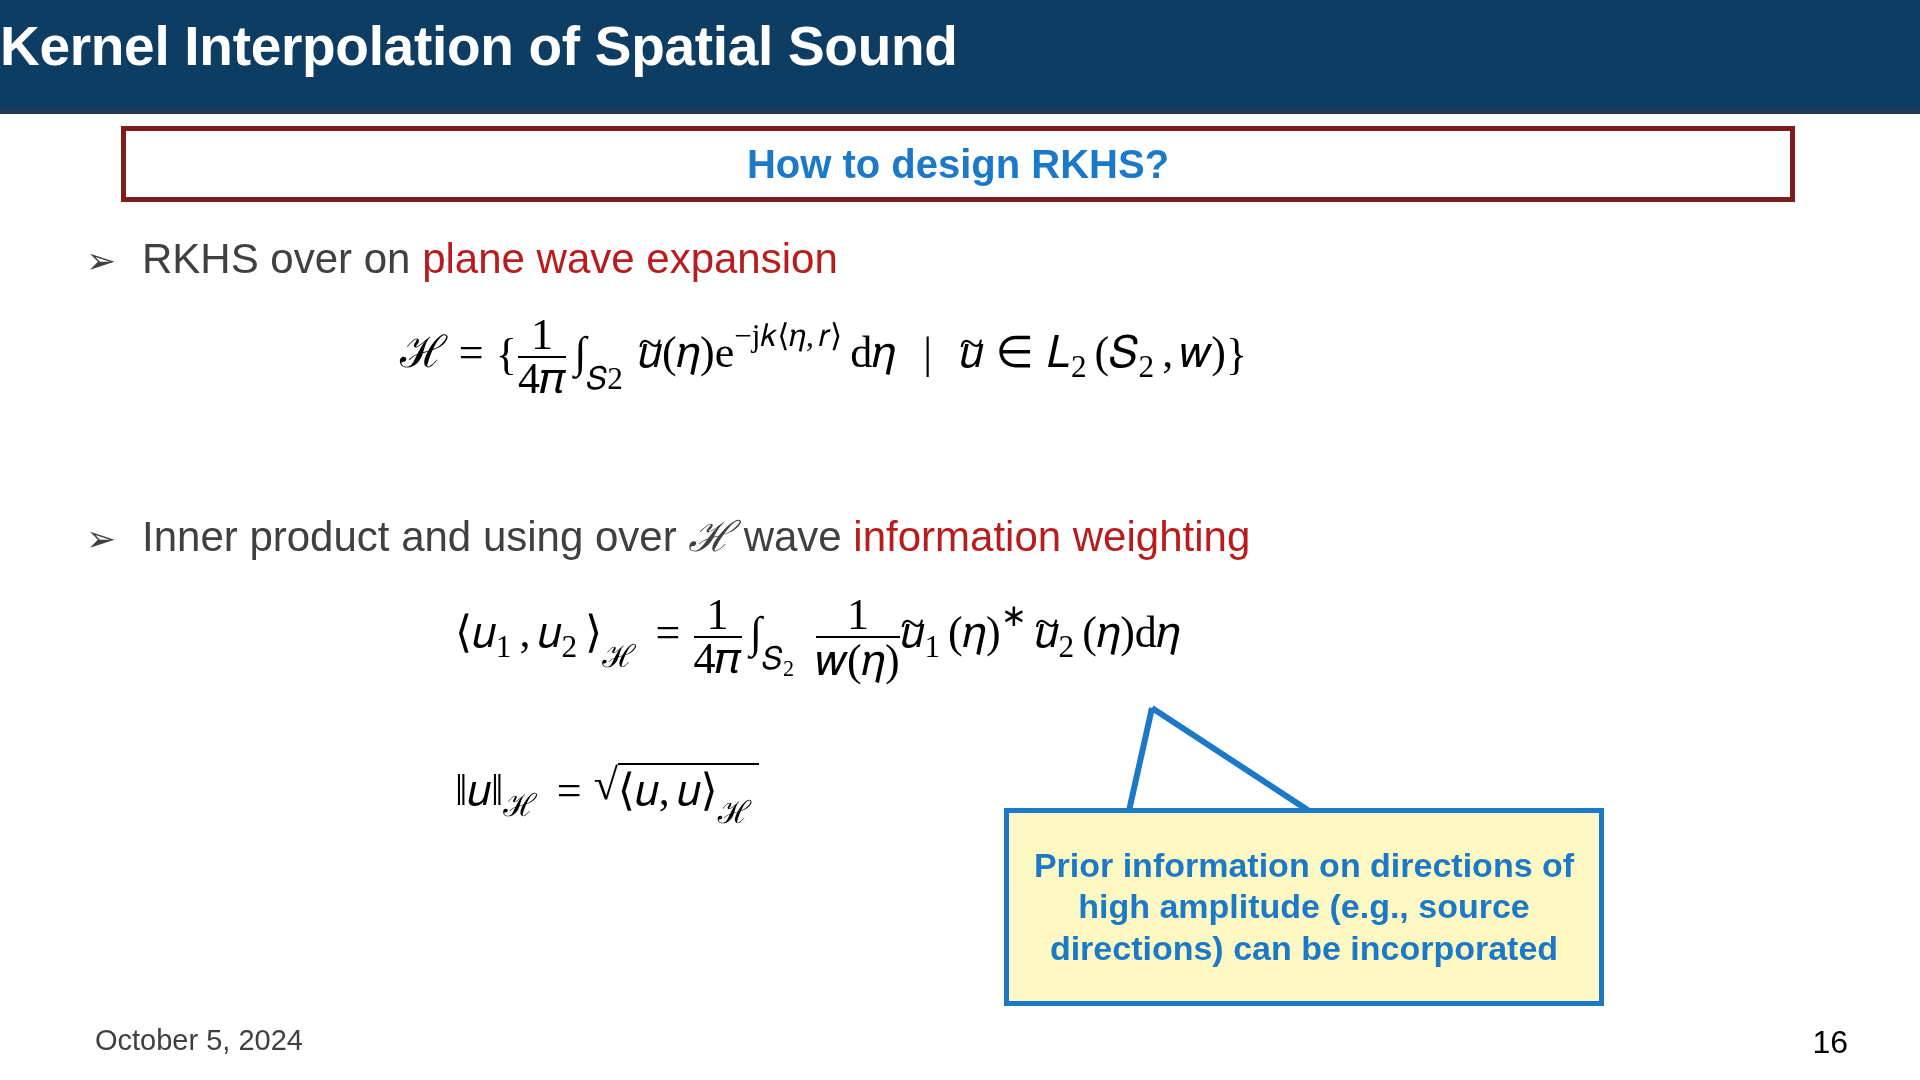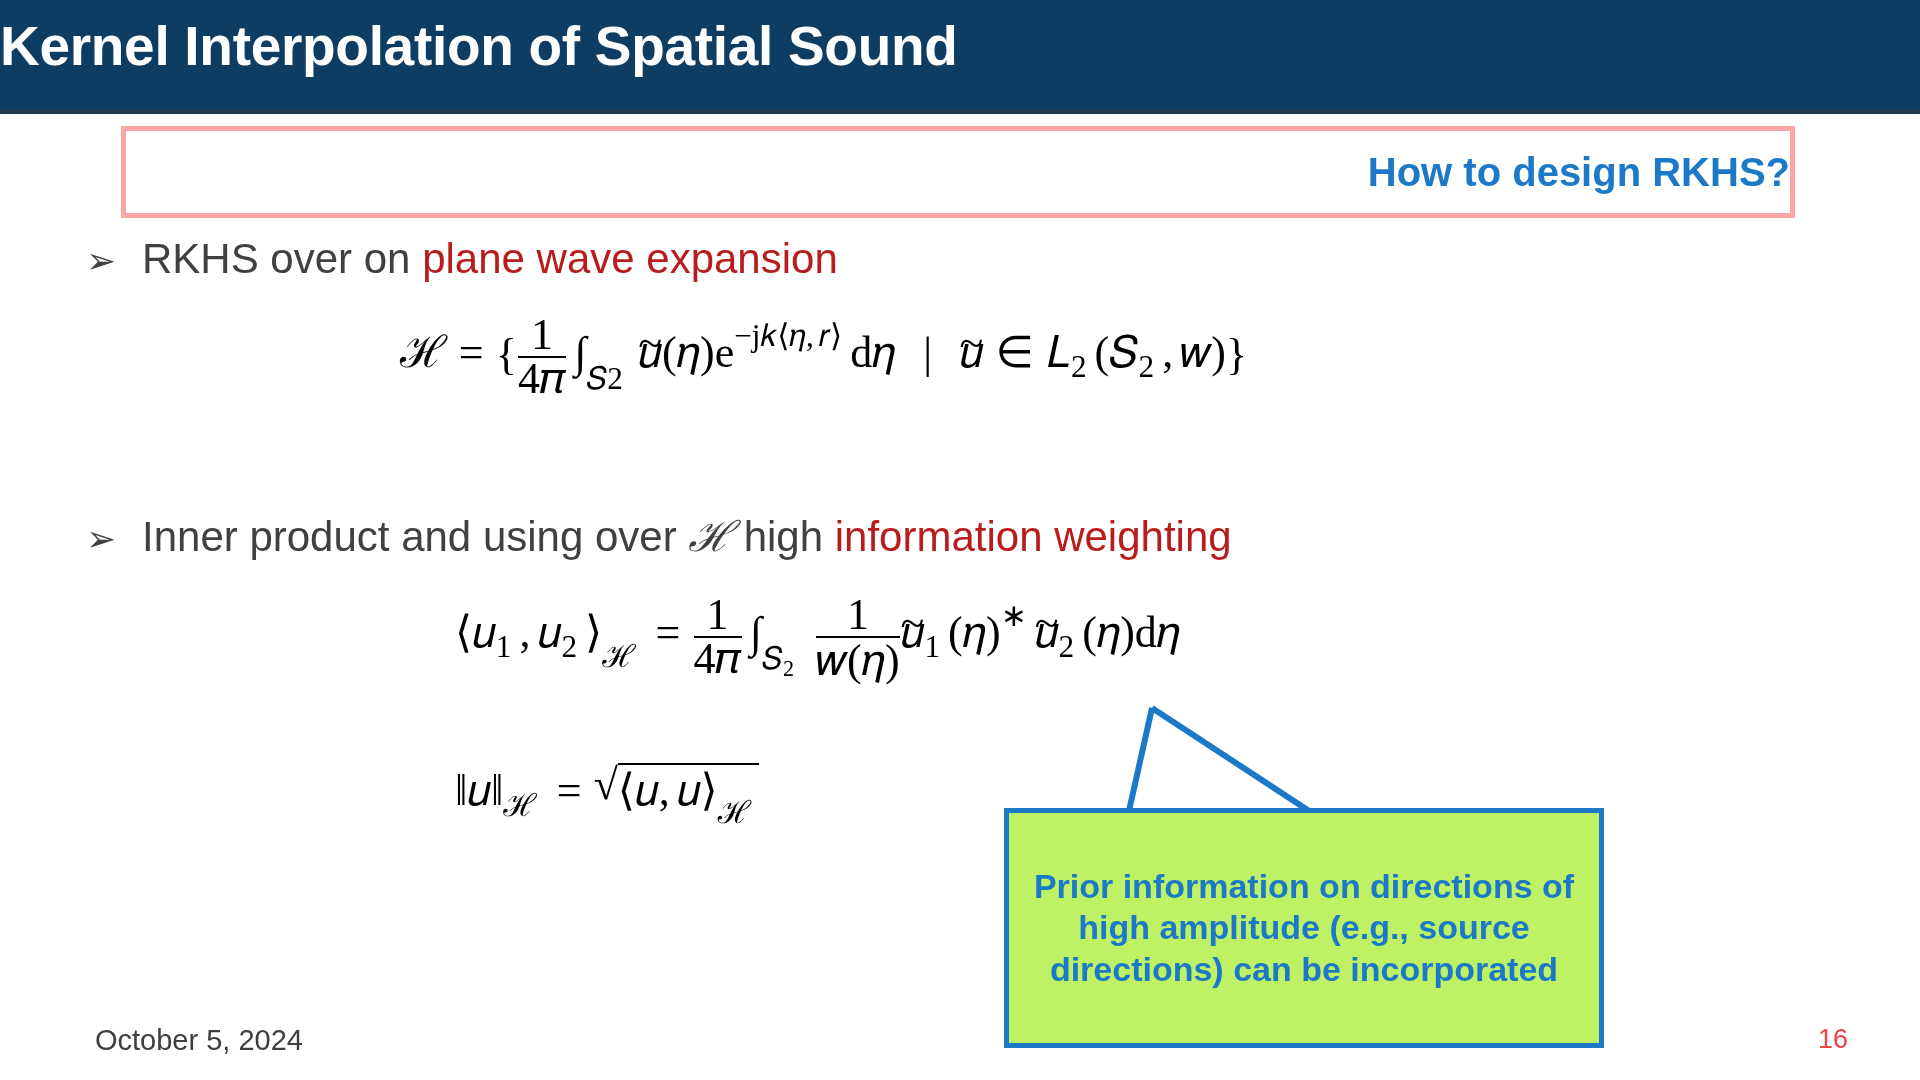--- a/index.html
+++ b/index.html
@@ -43,27 +43,27 @@
     letter-spacing: -0.3px;
     white-space: nowrap;
   }
 
   
   #section-box {
     position: absolute;
     left: 121px;
     top: 126px;
     width: 1674px;
-    height: 92px;
+    height: 76px;
     box-sizing: border-box;
-    border: 5px solid #fca5a5;
+    border: 5px solid #7f1d1d;
     background: #ffffff;
     display: flex;
     align-items: center;
-    justify-content: flex-end;
+    justify-content: center;
   }
   #section-title {
     color: #1B79C8;
     font-size: 40px;
     font-weight: bold;
     white-space: nowrap;
   }
 
   
   .bullet-row {
@@ -115,24 +115,24 @@
     top: 700px;
     width: 640px;
     height: 320px;
     overflow: visible;
   }
   #callout-box {
     position: absolute;
     left: 1004px;
     top: 808px;
     width: 600px;
-    height: 240px;
+    height: 198px;
     box-sizing: border-box;
     border: 5px solid #1B79C8;
-    background: #bef264;
+    background: #fef9c3;
     display: flex;
     align-items: center;
     justify-content: center;
   }
   #callout-text {
     color: #1B79C8;
     font-size: 34px;
     font-weight: bold;
     line-height: 1.22;
     text-align: center;
@@ -144,22 +144,22 @@
     position: absolute;
     left: 95px;
     top: 1024px;
     color: #3F3F3F;
     font-size: 29px;
   }
   #footer-page {
     position: absolute;
     right: 72px;
     top: 1024px;
-    color: #ef4444;
-    font-size: 27px;
+    color: #000000;
+    font-size: 32px;
   }
 </style>
 </head>
 <body>
 
 <div id="slide">
 
   <div id="header-bar"></div>
   <div id="header-bar-underline"></div>
   <div id="slide-title">Kernel Interpolation of Spatial Sound</div>
@@ -241,21 +241,21 @@
             <mo stretchy="false">)</mo>
           </mrow>
           <mo stretchy="true" minsize="2.6em" maxsize="2.6em">}</mo>
         </mrow>
       </mrow>
     </math>
   </div>
 
   <div class="bullet-row" id="bullet-2">
     <span class="bullet-marker">➢</span>
-    <span class="bullet-text"><span>Inner product and using over </span><span class="scriptH">ℋ</span><span> high </span><span class="accent-text">information weighting</span></span>
+    <span class="bullet-text"><span>Inner product and using over </span><span class="scriptH">ℋ</span><span> wave </span><span class="accent-text">information weighting</span></span>
   </div>
 
   <div class="mathblock" id="eq-inner">
     <math xmlns="http://www.w3.org/1998/Math/MathML" display="block">
       <mrow>
         <msub>
           <mrow>
             <mo stretchy="false">⟨</mo>
             <msub>
                 <mi>u</mi>

